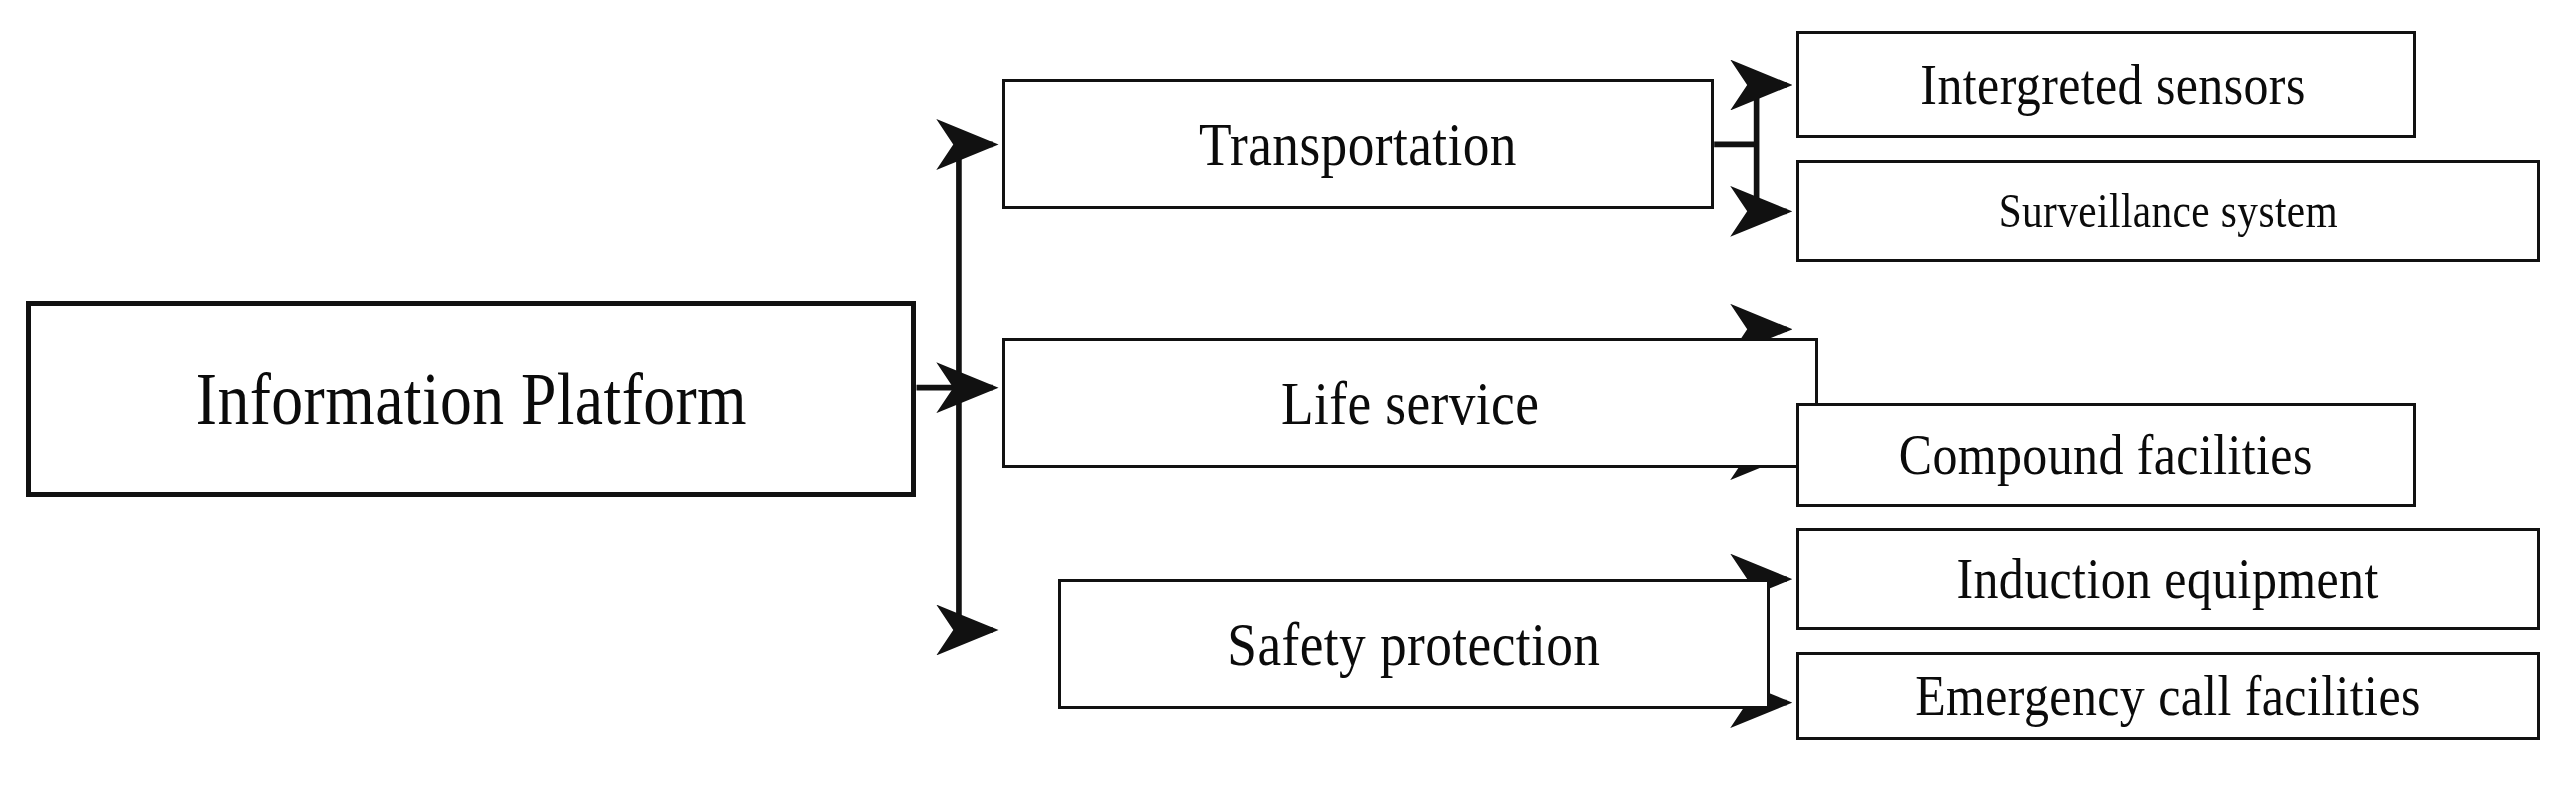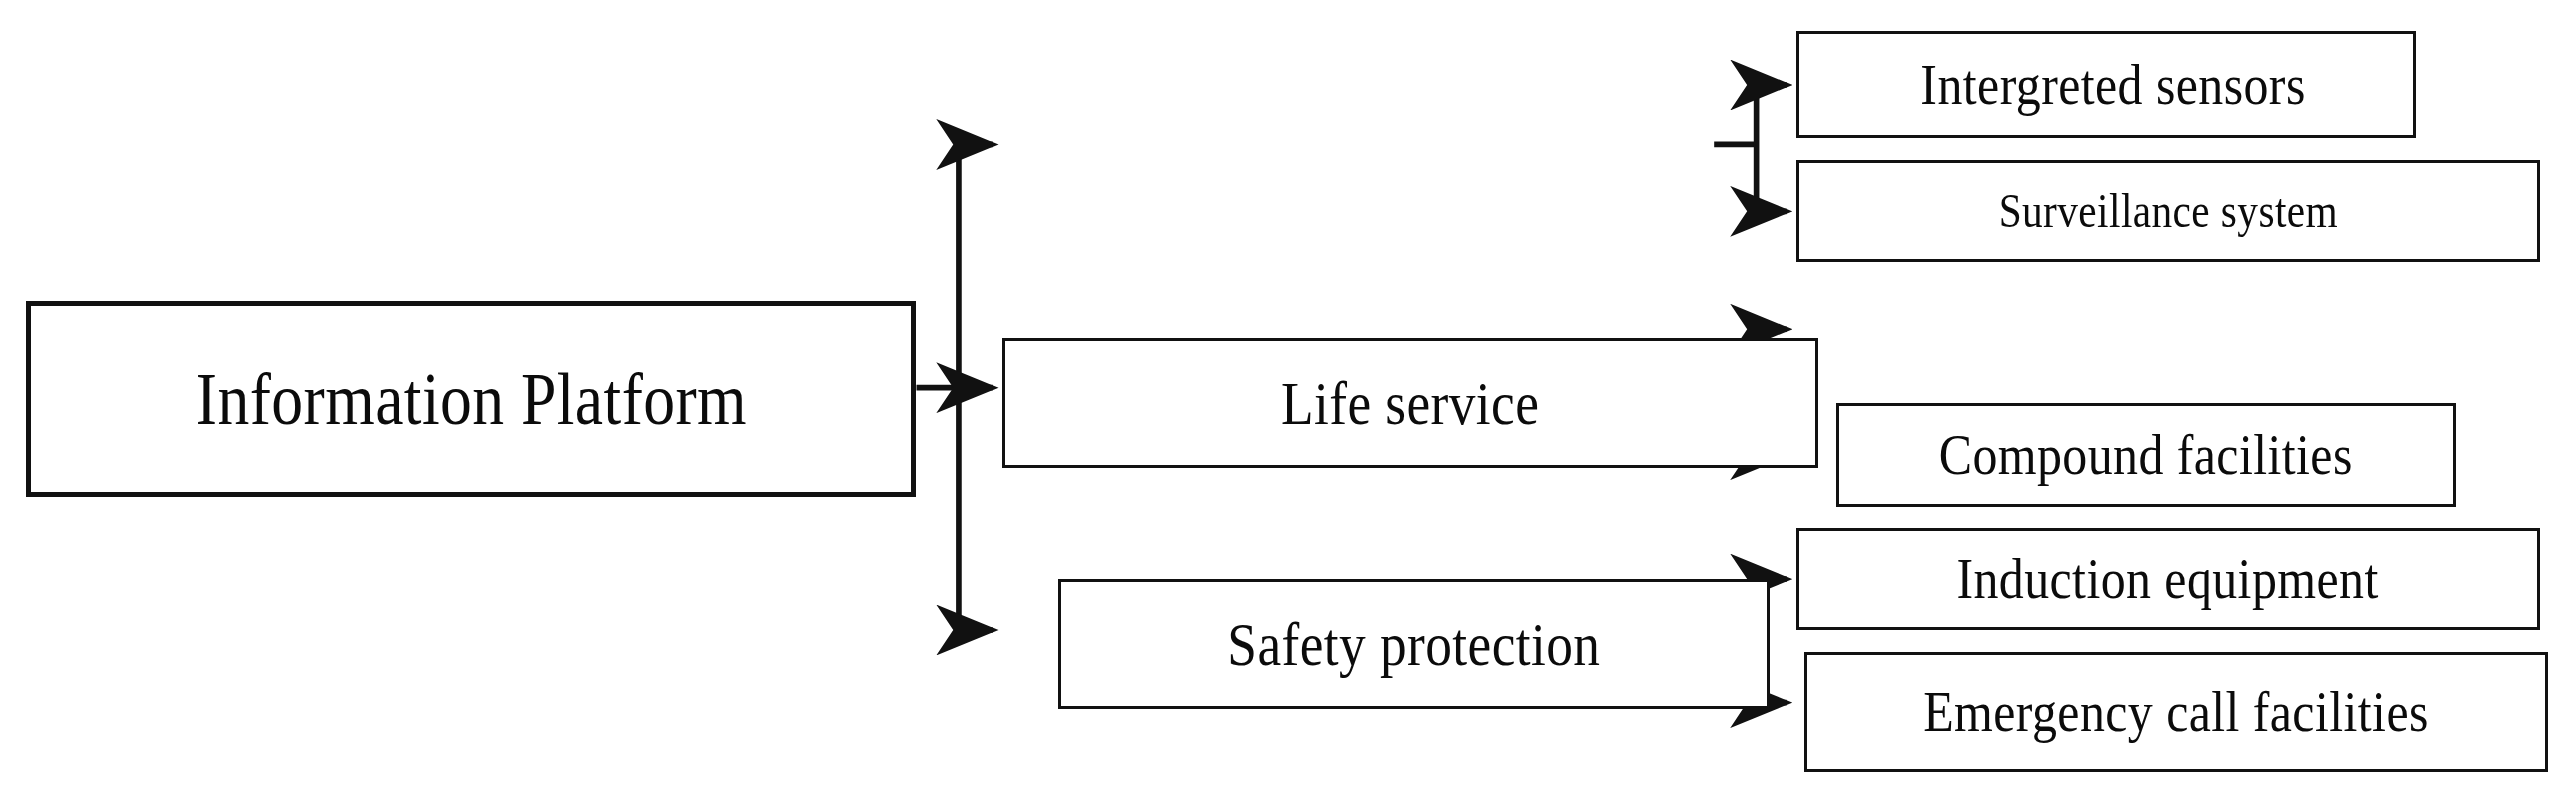--- a/index.html
+++ b/index.html
@@ -53,23 +53,23 @@
     font-size: 74px;
   }
   
   #node-l2-0 { left: 1002px; top: 79px;  width: 712px; height: 130px; font-size: 62px; }
   #node-l2-1 { left: 1002px; top: 338px; width: 816px; height: 130px; font-size: 62px; }
   #node-l2-2 { left: 1058px; top: 567px; width: 712px; height: 130px; font-size: 62px; margin-top: 12px; }
   
   #node-l3-0 { left: 1796px; top: 31px;  width: 620px; height: 107px; font-size: 58px; padding-left: 15px; }
   #node-l3-1 { left: 1796px; top: 160px; width: 744px; height: 102px; font-size: 48px; }
   #node-l3-2 { left: 1796px; top: 277px; width: 744px; height: 104px; font-size: 58px; }
-  #node-l3-3 { left: 1796px; top: 403px; width: 620px; height: 104px; font-size: 58px; margin-left: 40px; }
+  #node-l3-3 { left: 1796px; top: 403px; width: 620px; height: 104px; font-size: 58px; }
   #node-l3-4 { left: 1796px; top: 528px; width: 744px; height: 102px; font-size: 58px; }
-  #node-l3-5 { left: 1796px; top: 652px; width: 744px; height: 120px; font-size: 58px; margin-left: 8px; }
+  #node-l3-5 { left: 1796px; top: 652px; width: 744px; height: 88px; font-size: 58px; }
 </style>
 </head>
 <body>
 
 <div id="diagram-root">
 
   <svg id="diagram-svg" viewBox="0 0 2732 846" xmlns="http://www.w3.org/2000/svg" aria-hidden="true">
     <defs>
       <marker id="arrowhead" markerWidth="11" markerHeight="9" refX="10" refY="4.5" orient="auto" markerUnits="strokeWidth">
         <path d="M0,0 L11,4.5 L0,9 L3,4.5 Z" fill="#111111"></path>
@@ -113,20 +113,23 @@
     <g stroke="#111111" stroke-width="6" fill="none" marker-end="url(#arrowhead)">
       <path d="M1863,614 L1895,614"></path>
       <path d="M1863,745 L1895,745"></path>
     </g>
   </svg>
 
   <div class="node root" id="node-root">
     <span class="node-label">Information Platform</span>
   </div>
 
+  <div class="node" id="node-l2-0">
+    <span class="node-label">Transportation</span>
+  </div>
   <div class="node" id="node-l2-1">
     <span class="node-label">Life service</span>
   </div>
   <div class="node" id="node-l2-2">
     <span class="node-label">Safety protection</span>
   </div>
 
   <div class="node" id="node-l3-0">
     <span class="node-label">Intergreted sensors</span>
   </div>

